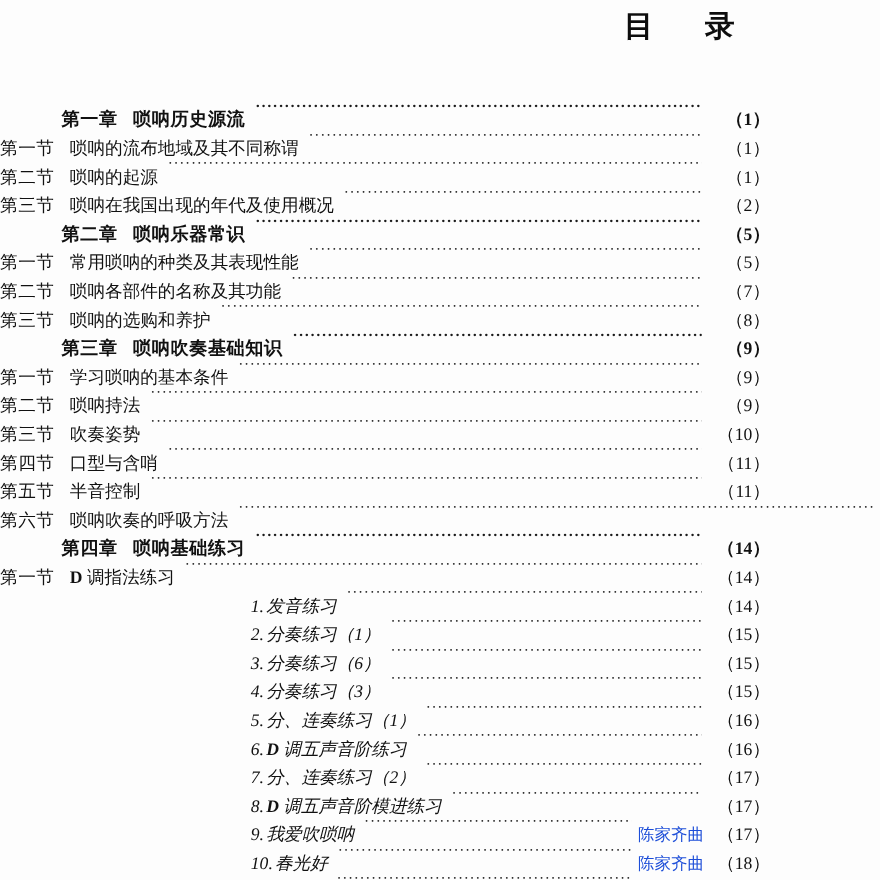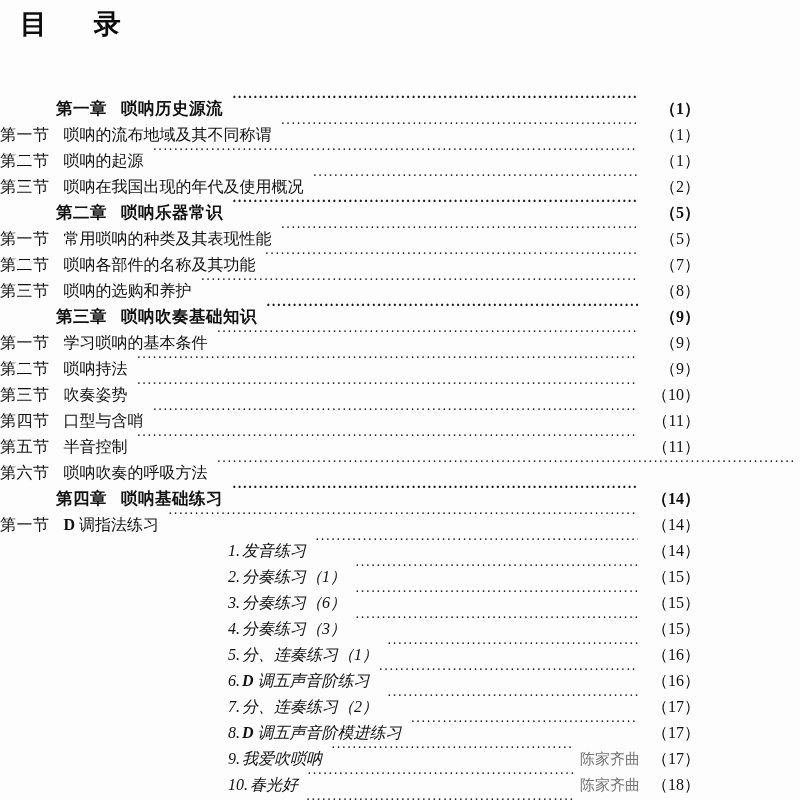--- a/index.html
+++ b/index.html
@@ -21,21 +21,21 @@
     height: 800px;
     background: #fdfdfd;
   }
 
   
   .toc-title {
     position: absolute;
     top: 6px;
     left: 0;
     width: 688px;
-    text-align: left;
+    text-align: right;
     font-size: 27px;
     font-weight: 700;
     letter-spacing: 20px;
     text-indent: 20px;
     color: #0d0d0d;
     font-family: "Liberation Serif", "DejaVu Serif", serif;
   }
 
   
   .toc {
@@ -79,21 +79,21 @@
     font-size: 14px;
     letter-spacing: 0.6px;
     color: #1a1a1a;
     font-family: "Liberation Serif", "DejaVu Serif", serif;
   }
 
   .credit {
     flex: 0 0 auto;
     font-size: 15px;
     font-family: "Liberation Sans", "DejaVu Sans", sans-serif;
-    color: #737373;
+    color: #1d4ed8;
     padding-right: 4px;
   }
 
   .pageno {
     flex: 0 0 auto;
     width: 56px;
     text-align: right;
     font-size: 16px;
     color: #111;
     font-family: "Liberation Serif", "DejaVu Serif", serif;

